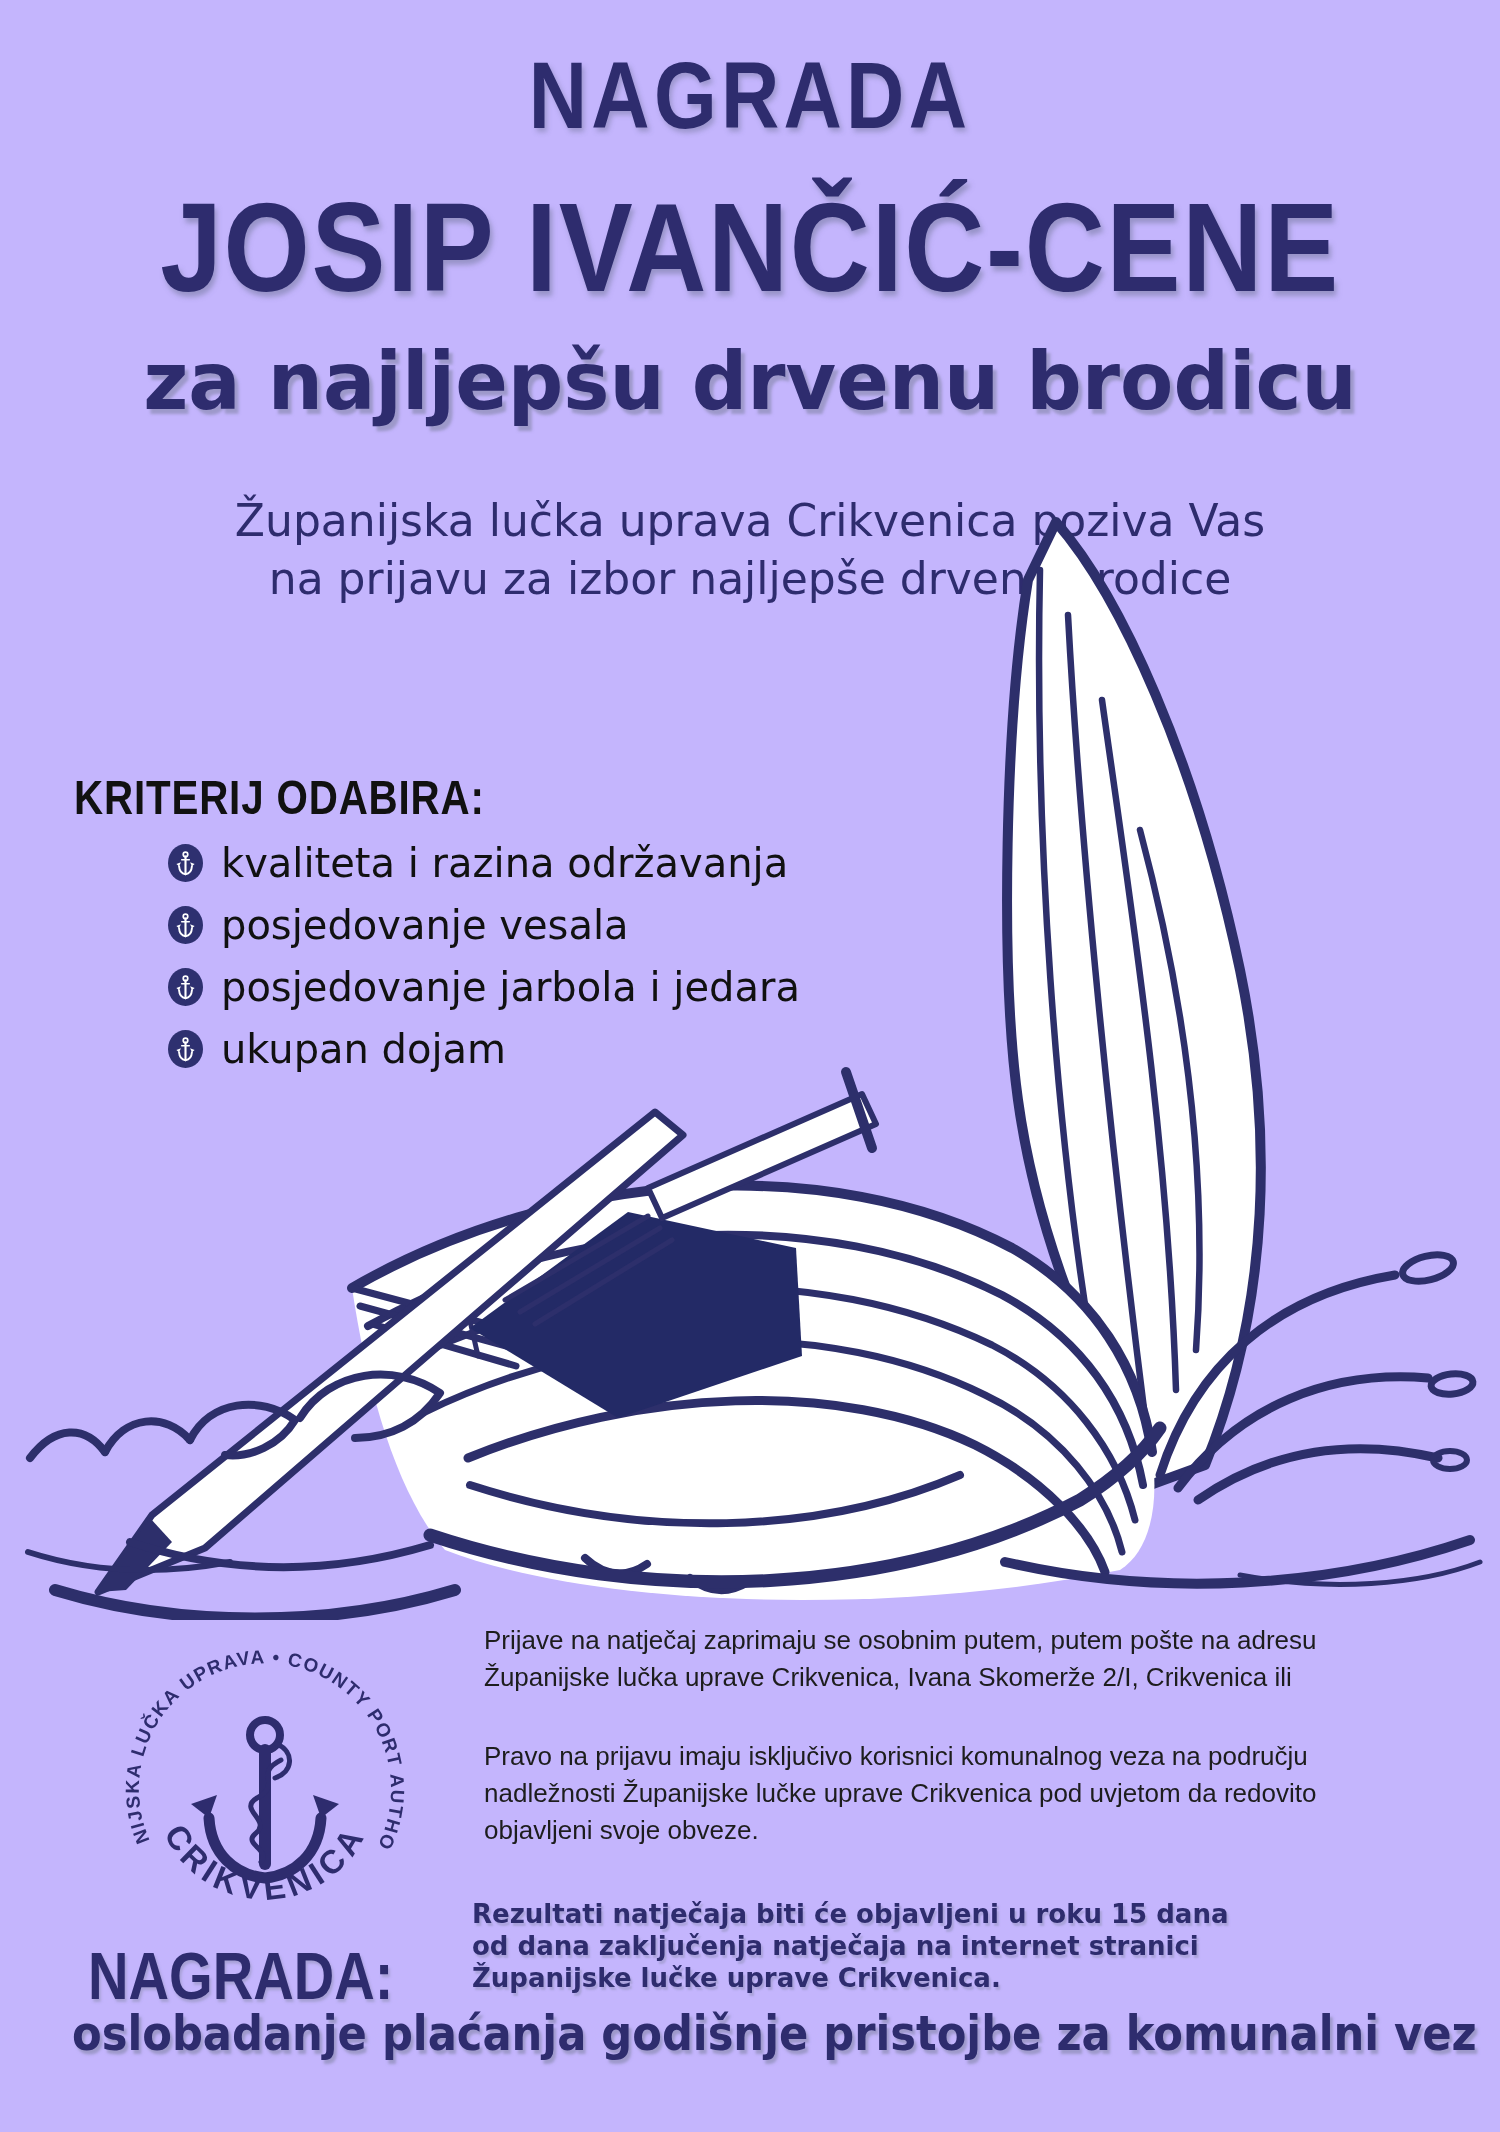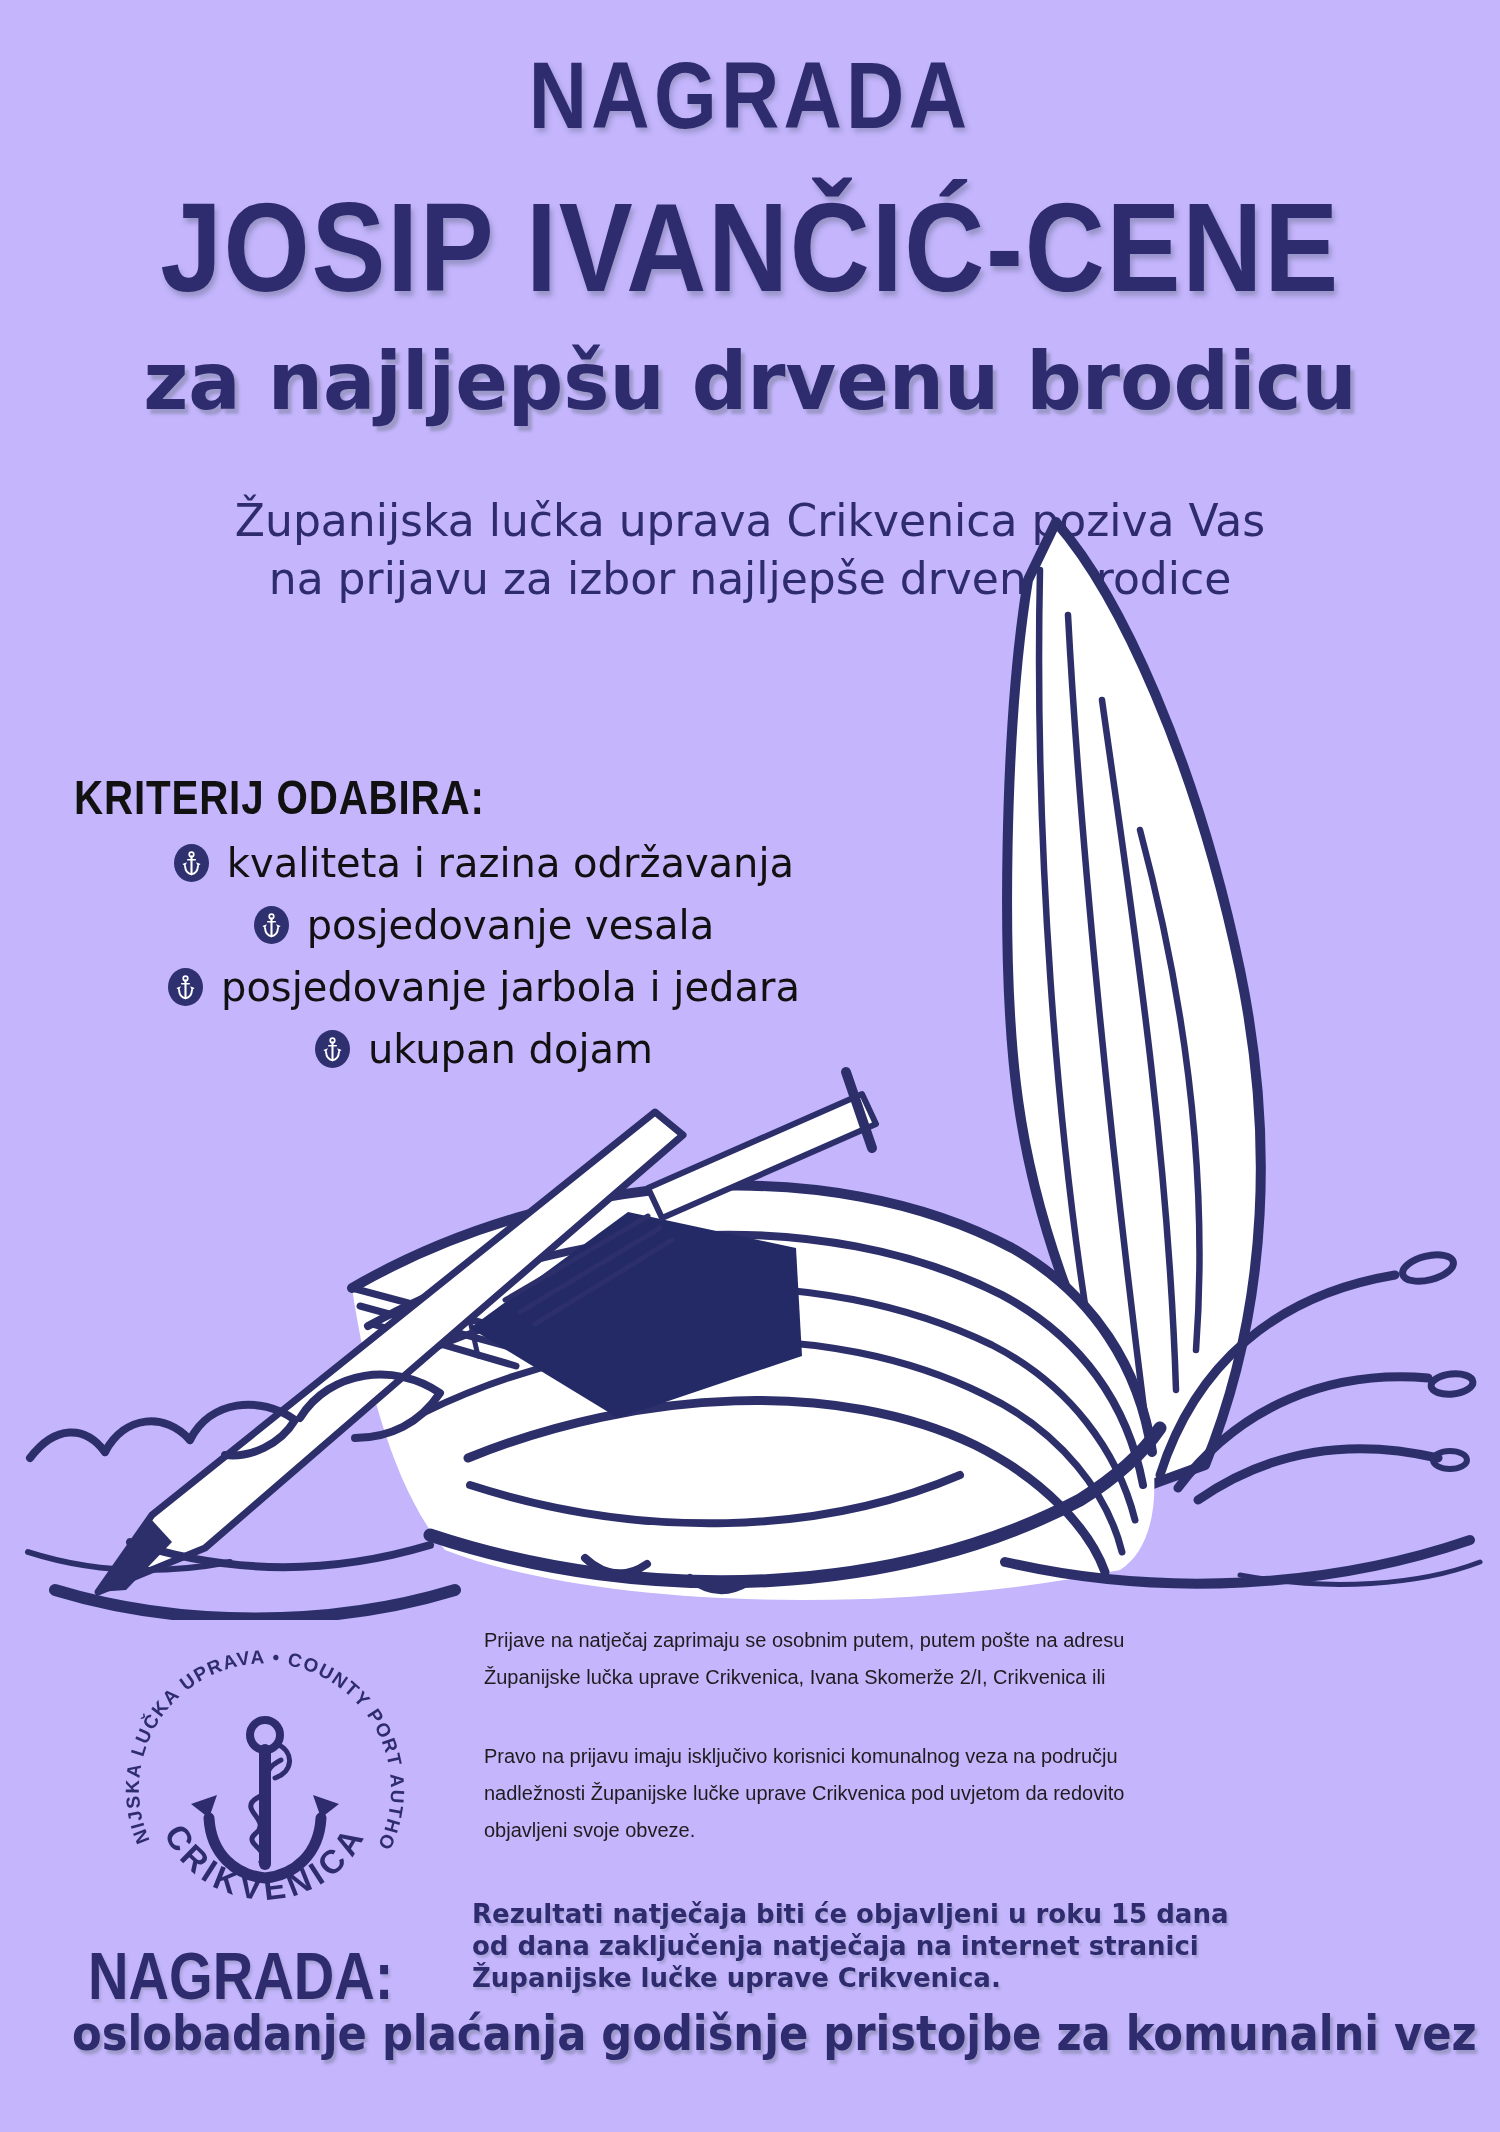--- a/index.html
+++ b/index.html
@@ -30,36 +30,36 @@
     position:absolute; top:492px; left:0; width:1500px; text-align:center;
     font-family:"DejaVu Sans", sans-serif; font-size:44px; line-height:58px; color:#2e2c6e;
   }
   
   .criteria-heading{
     position:absolute; top:770px; left:74px;
     font-family:"Liberation Sans", sans-serif; font-weight:bold; font-size:48px;
     color:#111; transform:scaleX(.84); transform-origin:left center; letter-spacing:1px;
   }
   .criteria-list{ position:absolute; top:832px; left:168px; }
-  .criteria-item{ display:flex; align-items:center; height:62px;justify-content:center; }
+  .criteria-item{ display:flex; align-items:center; height:62px; }
   .bullet{
     flex:0 0 auto; width:35px; height:38px; border-radius:50%;
     background:#2e3070; display:flex; align-items:center; justify-content:center;
     margin-right:18px;
   }
   .bullet svg{ width:19px; height:27px; color:#ffffff; }
   .criteria-item-label{
     font-family:"DejaVu Sans", sans-serif; font-size:40px; color:#111; white-space:nowrap;
   }
   
   .boat{ position:absolute; left:0; top:500px; width:1500px; height:1120px; }
   
   .para{
     position:absolute; left:484px; width:1010px;
-    font-family:"Liberation Sans", sans-serif; font-size:20px; line-height:37px; color:#1d1d1d;
+    font-family:"Liberation Sans", sans-serif; font-size:26px; line-height:37px; color:#1d1d1d;
   }
   .para-1{ top:1622px; }
   .para-2{ top:1738px; }
   .para-results{
     position:absolute; left:472px; width:1010px; top:1856px;
     font-family:"DejaVu Sans", sans-serif; font-weight:bold; font-size:26px; line-height:32px;
     color:#2e2c6e; text-shadow:2px 3px 2px rgba(130,135,165,.4);margin-top:42px;
   }
   
   .award-label{

